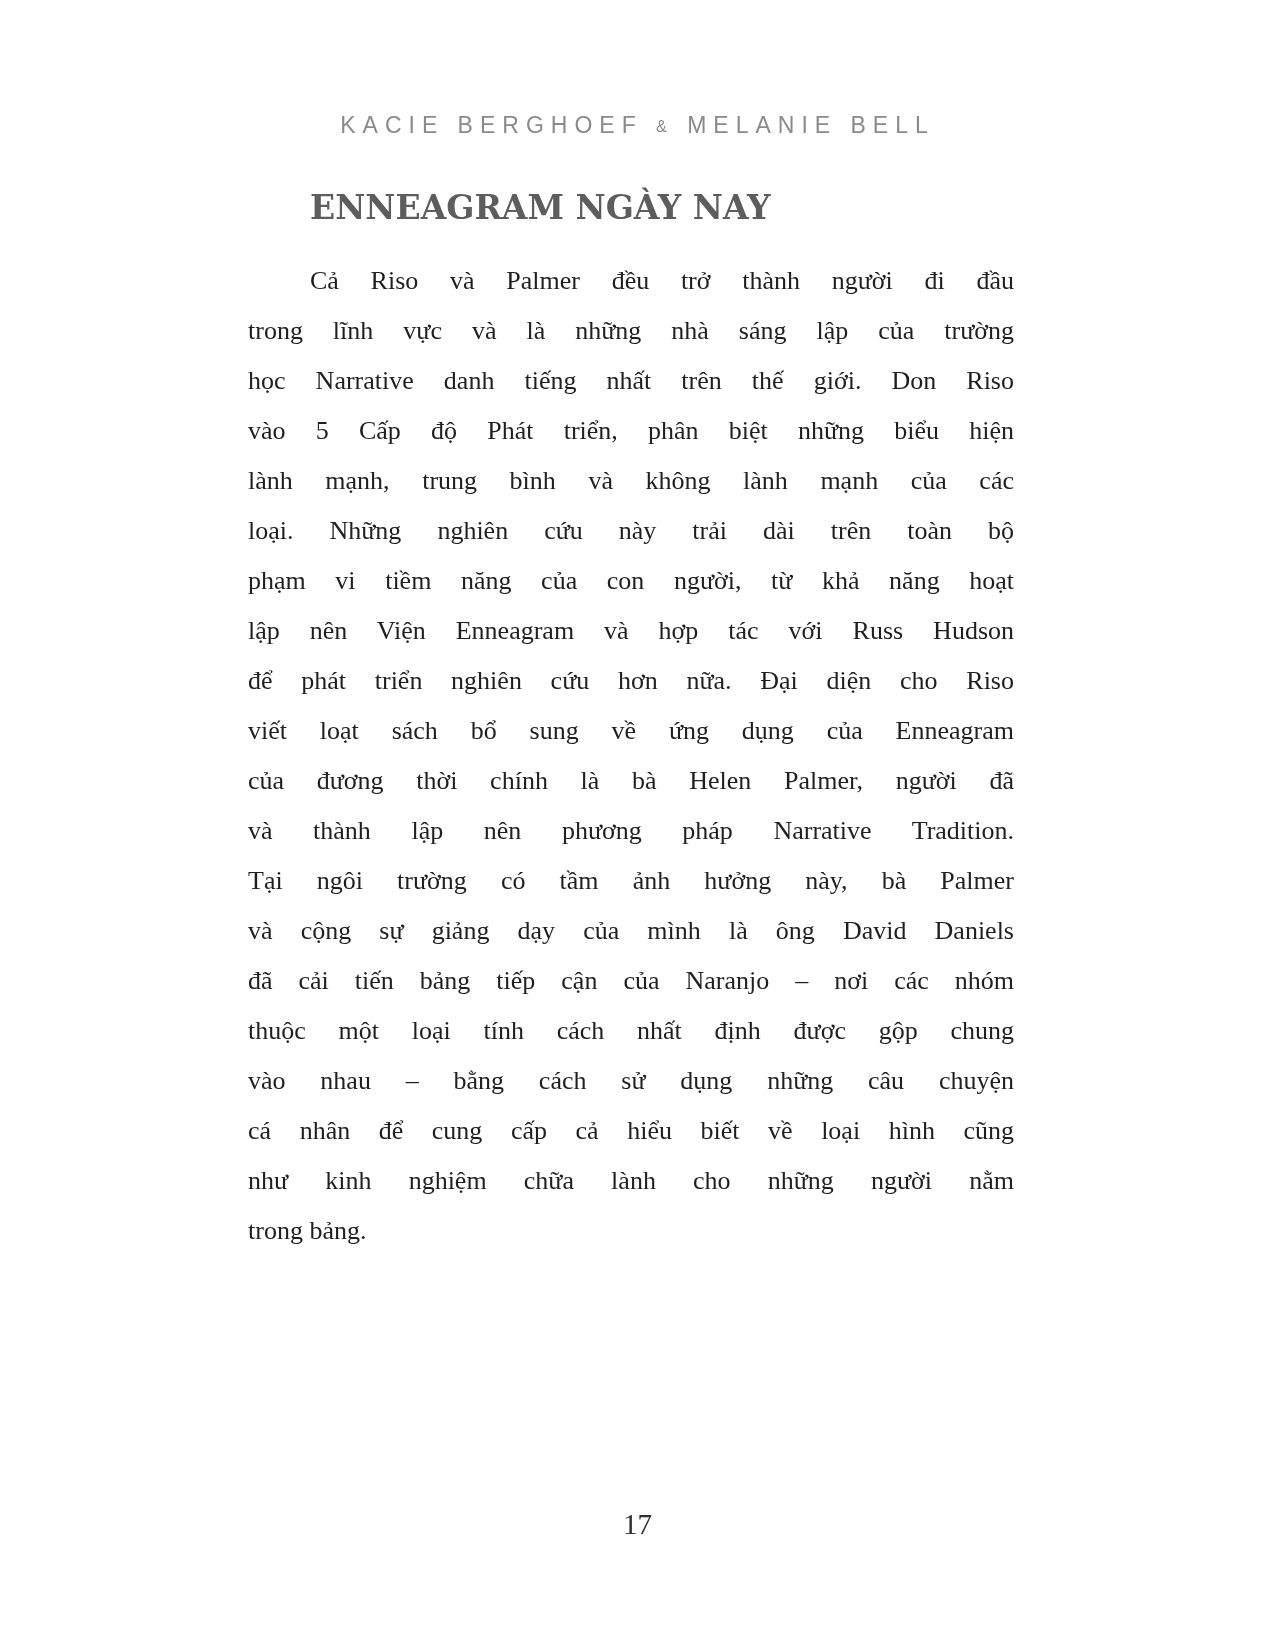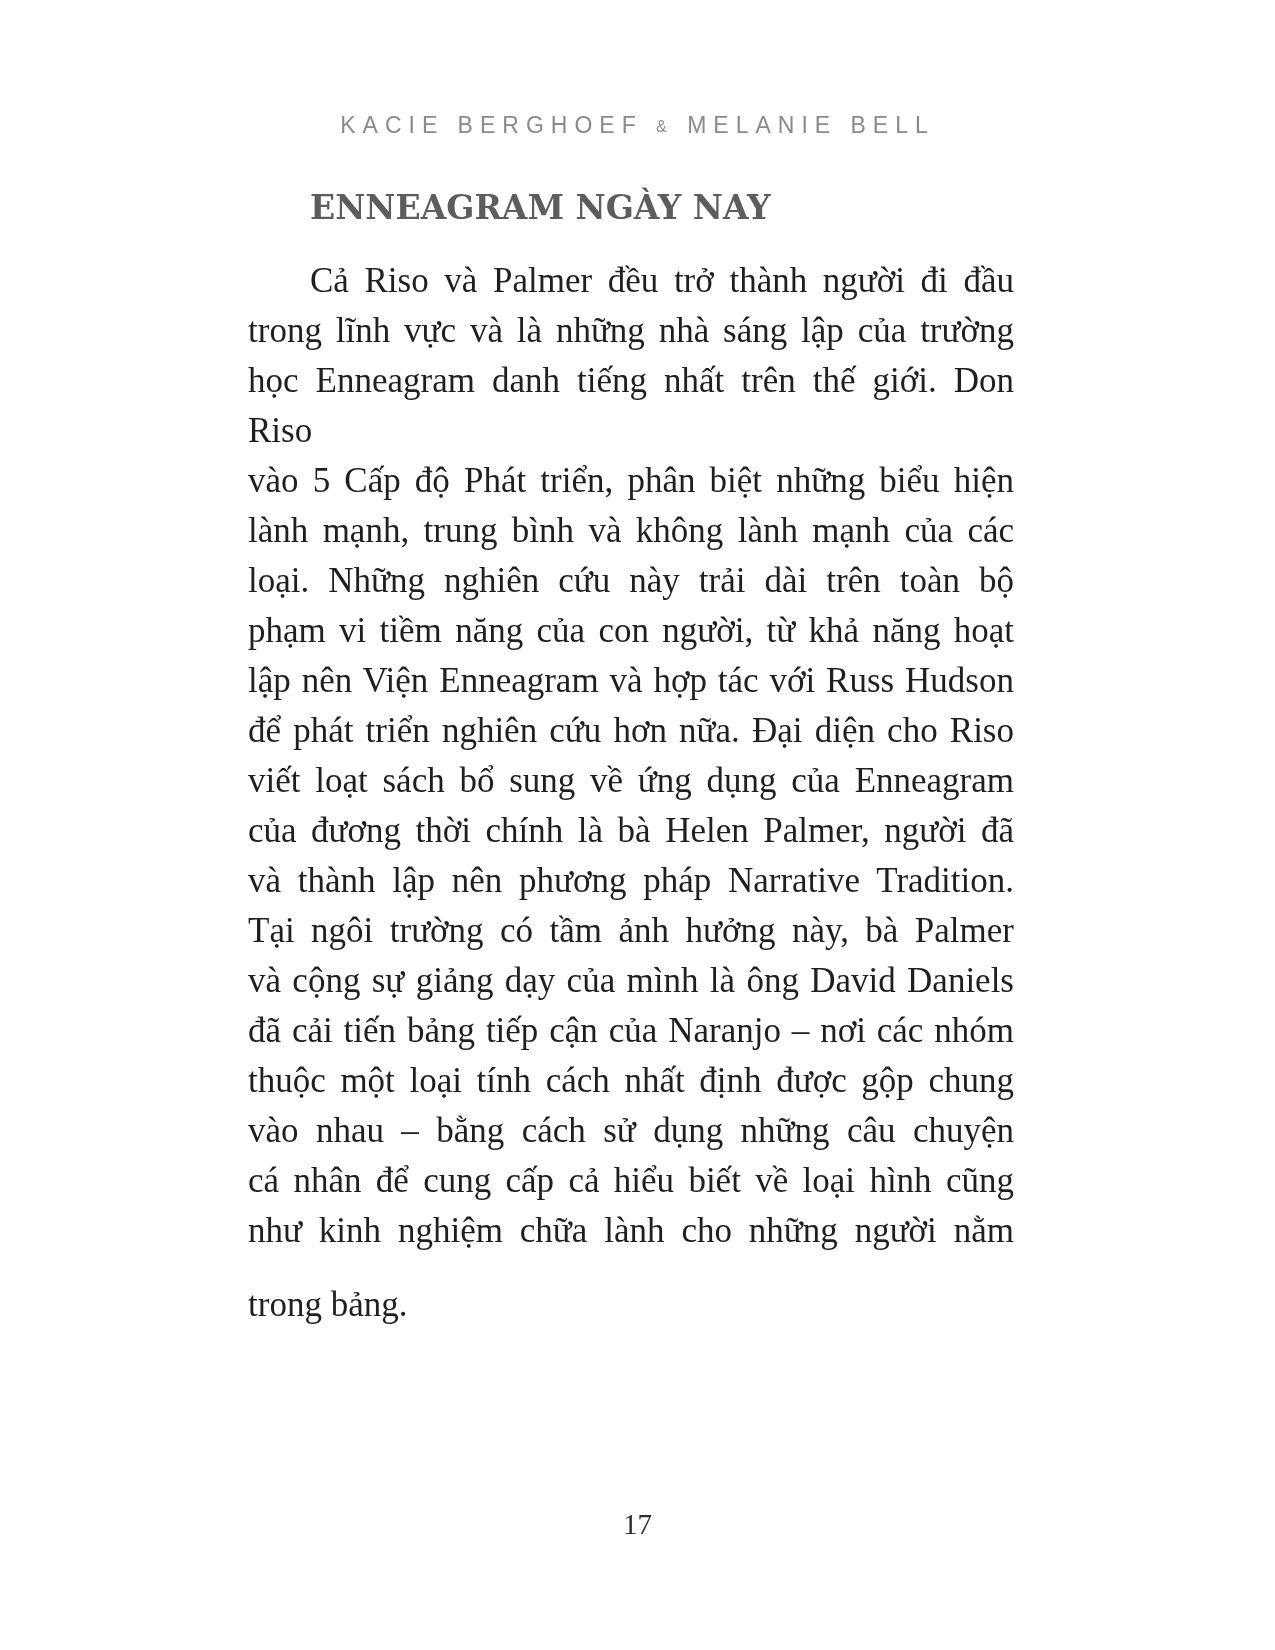--- a/index.html
+++ b/index.html
@@ -42,35 +42,34 @@
     font-size:33px;
     letter-spacing:0px;
     color:var(--heading-color);
     white-space:nowrap;
   }
   .body-text{
     position:absolute;
     top:256px;left:248px;
     width:766px;
     font-family:"Liberation Serif",serif;
-    font-size:35px;
+    font-size:26px;
     line-height:50px;
     color:var(--body-color);
   }
   .body-line{
     text-align:justify;
     text-align-last:justify;
     -moz-text-align-last:justify;
   }
   .body-line.first{
     text-indent:62px;
   }
   .body-line.last{
     text-align-last:left;
-    margin-top:24px;
     -moz-text-align-last:left;
   }
   .page-number{
     position:absolute;
     top:1508px;left:0;right:0;
     text-align:center;
     font-family:"Liberation Serif",serif;
     font-size:29px;
     color:var(--pagenum-color);
   }
@@ -84,21 +83,21 @@
     <span>KACIE BERGHOEF</span>
     <span class="amp">&amp;</span>
     <span>MELANIE BELL</span>
   </div>
 
   <div class="section-heading">ENNEAGRAM NGÀY NAY</div>
 
   <div class="body-text">
     <div class="body-line first">Cả Riso và Palmer đều trở thành người đi đầu</div>
     <div class="body-line">trong lĩnh vực và là những nhà sáng lập của trường</div>
-    <div class="body-line">học Enneagram danh tiếng nhất trên thế giới. Don Riso</div>
+    <div class="body-line">học Narrative danh tiếng nhất trên thế giới. Don Riso</div>
     <div class="body-line">vào 5 Cấp độ Phát triển, phân biệt những biểu hiện</div>
     <div class="body-line">lành mạnh, trung bình và không lành mạnh của các</div>
     <div class="body-line">loại. Những nghiên cứu này trải dài trên toàn bộ</div>
     <div class="body-line">phạm vi tiềm năng của con người, từ khả năng hoạt</div>
     <div class="body-line">lập nên Viện Enneagram và hợp tác với Russ Hudson</div>
     <div class="body-line">để phát triển nghiên cứu hơn nữa. Đại diện cho Riso</div>
     <div class="body-line">viết loạt sách bổ sung về ứng dụng của Enneagram</div>
     <div class="body-line">của đương thời chính là bà Helen Palmer, người đã</div>
     <div class="body-line">và thành lập nên phương pháp Narrative Tradition.</div>
     <div class="body-line">Tại ngôi trường có tầm ảnh hưởng này, bà Palmer</div>

